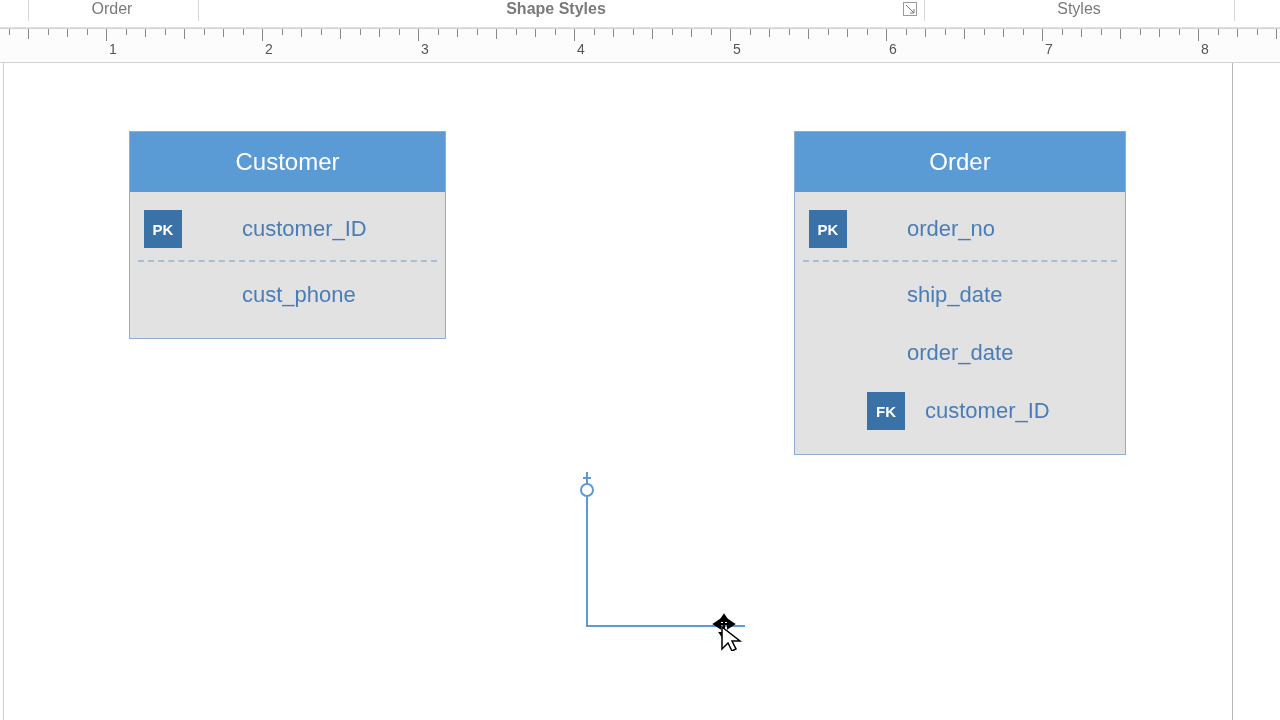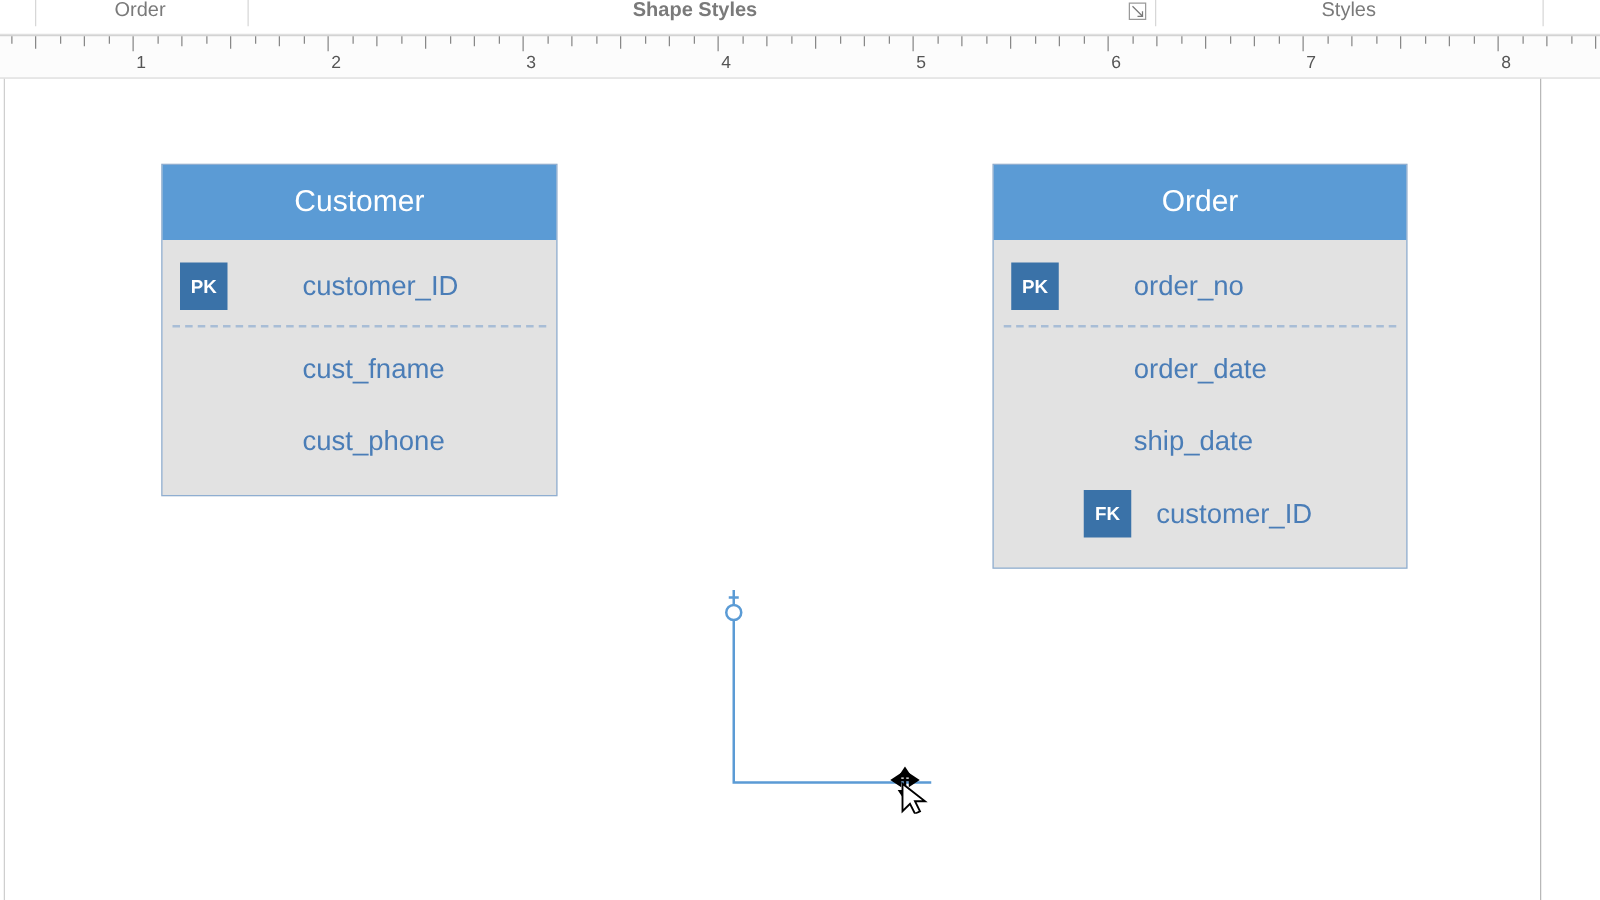--- a/index.html
+++ b/index.html
@@ -250,44 +250,40 @@
   <div class="entity" style="left:129px; top:68px; width:317px;">
     <div class="entity-header">Customer</div>
     <div class="entity-body">
       <div class="entity-row keyrow has-key">
         <div class="key-badge">PK</div>
         <div class="field-name">customer_ID</div>
       </div>
       <div class="sep"></div>
       <div class="entity-row">
         <div class="key-spacer"></div>
-        <div class="field-name">cust_fname</div>
-      </div>
-      <div class="entity-row">
-        <div class="key-spacer"></div>
         <div class="field-name">cust_phone</div>
       </div>
     </div>
   </div>
 
   <div class="entity" style="left:794px; top:68px; width:332px;">
     <div class="entity-header">Order</div>
     <div class="entity-body">
       <div class="entity-row keyrow has-key">
         <div class="key-badge">PK</div>
         <div class="field-name">order_no</div>
       </div>
       <div class="sep"></div>
       <div class="entity-row">
         <div class="key-spacer"></div>
-        <div class="field-name">order_date</div>
+        <div class="field-name">ship_date</div>
       </div>
       <div class="entity-row">
         <div class="key-spacer"></div>
-        <div class="field-name">ship_date</div>
+        <div class="field-name">order_date</div>
       </div>
       <div class="entity-row order-fkrow">
         <div class="key-badge">FK</div>
         <div class="field-name">customer_ID</div>
       </div>
     </div>
   </div>
 
   <svg class="connector" style="left:575px; top:405px; width:175px; height:165px;">
 

